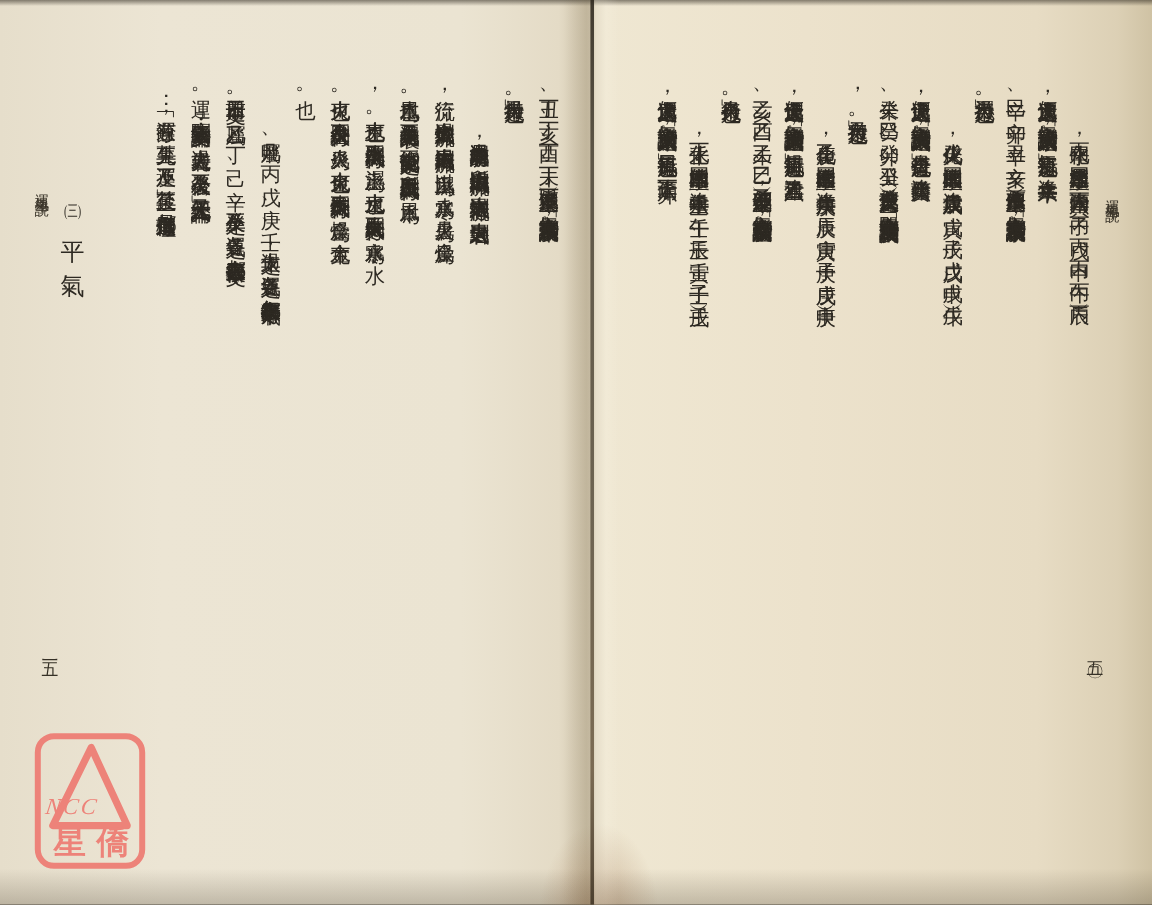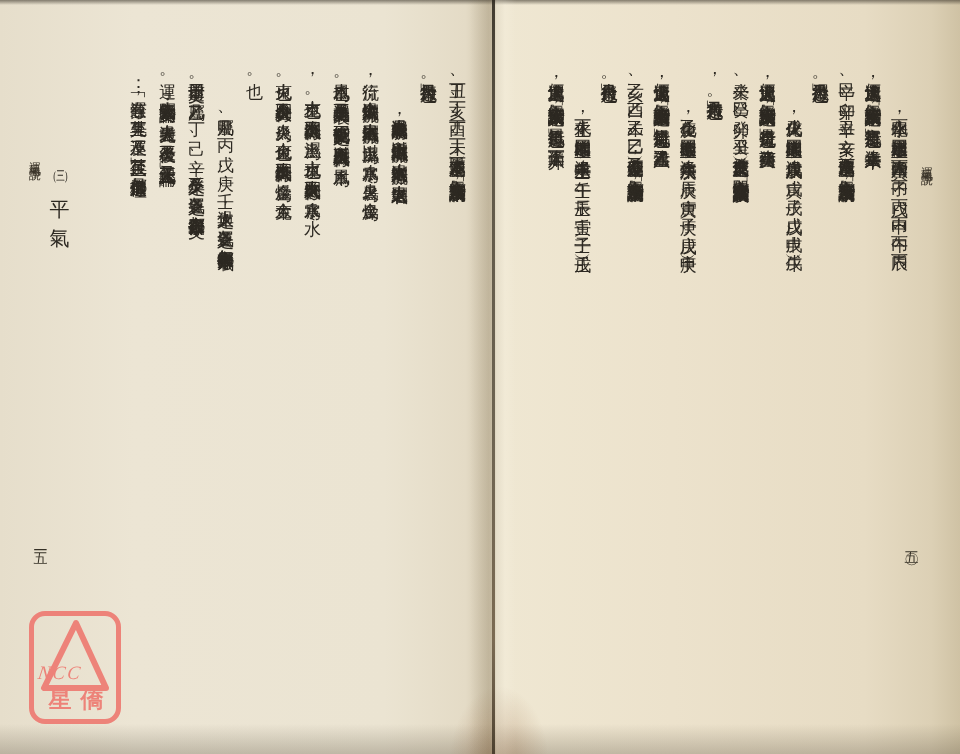--- a/index.html
+++ b/index.html
@@ -75,21 +75,21 @@
   }
   #stamp svg { position:absolute; left:6px; top:2px; }
   #stamp .ncc {
     position:absolute; left:4px; top:46px;
     font-style:italic; font-size:19px; letter-spacing:2px;
     font-family:"Liberation Serif",serif;
     transform:skewX(-8deg);
   }
   #stamp .cjk {
     position:absolute; left:1px; top:68px; width:100%;
-    font-size:23px; font-weight:bold; letter-spacing:9px;
+    font-size:27px; font-weight:bold; letter-spacing:9px;
     text-align:center; white-space:nowrap;
     text-indent:9px;
     font-family:"Liberation Serif","DejaVu Serif",serif;
   }
 </style>
 </head>
 <body>
 
 <div id="canvas">
 

